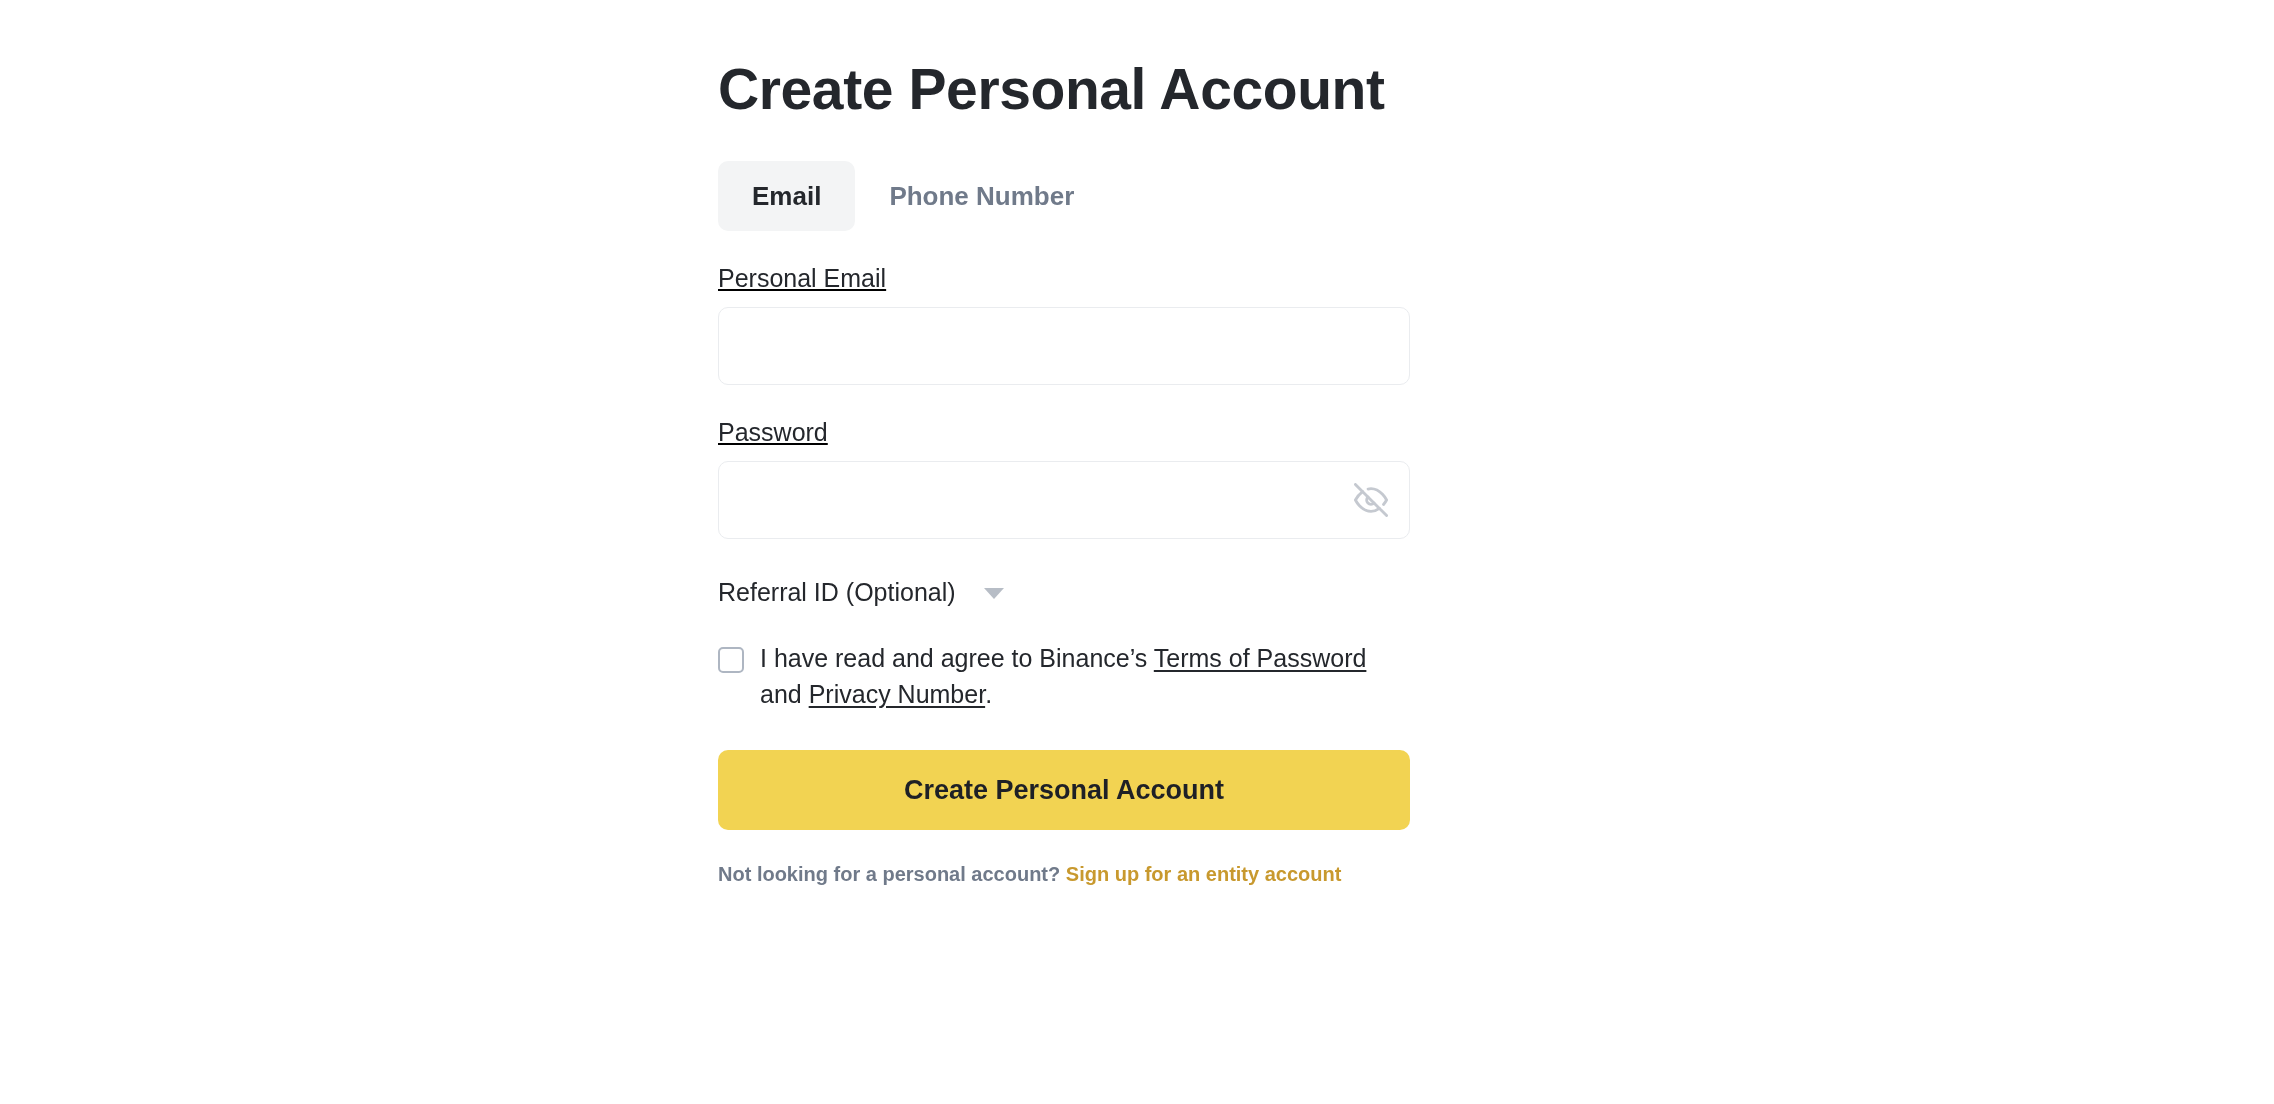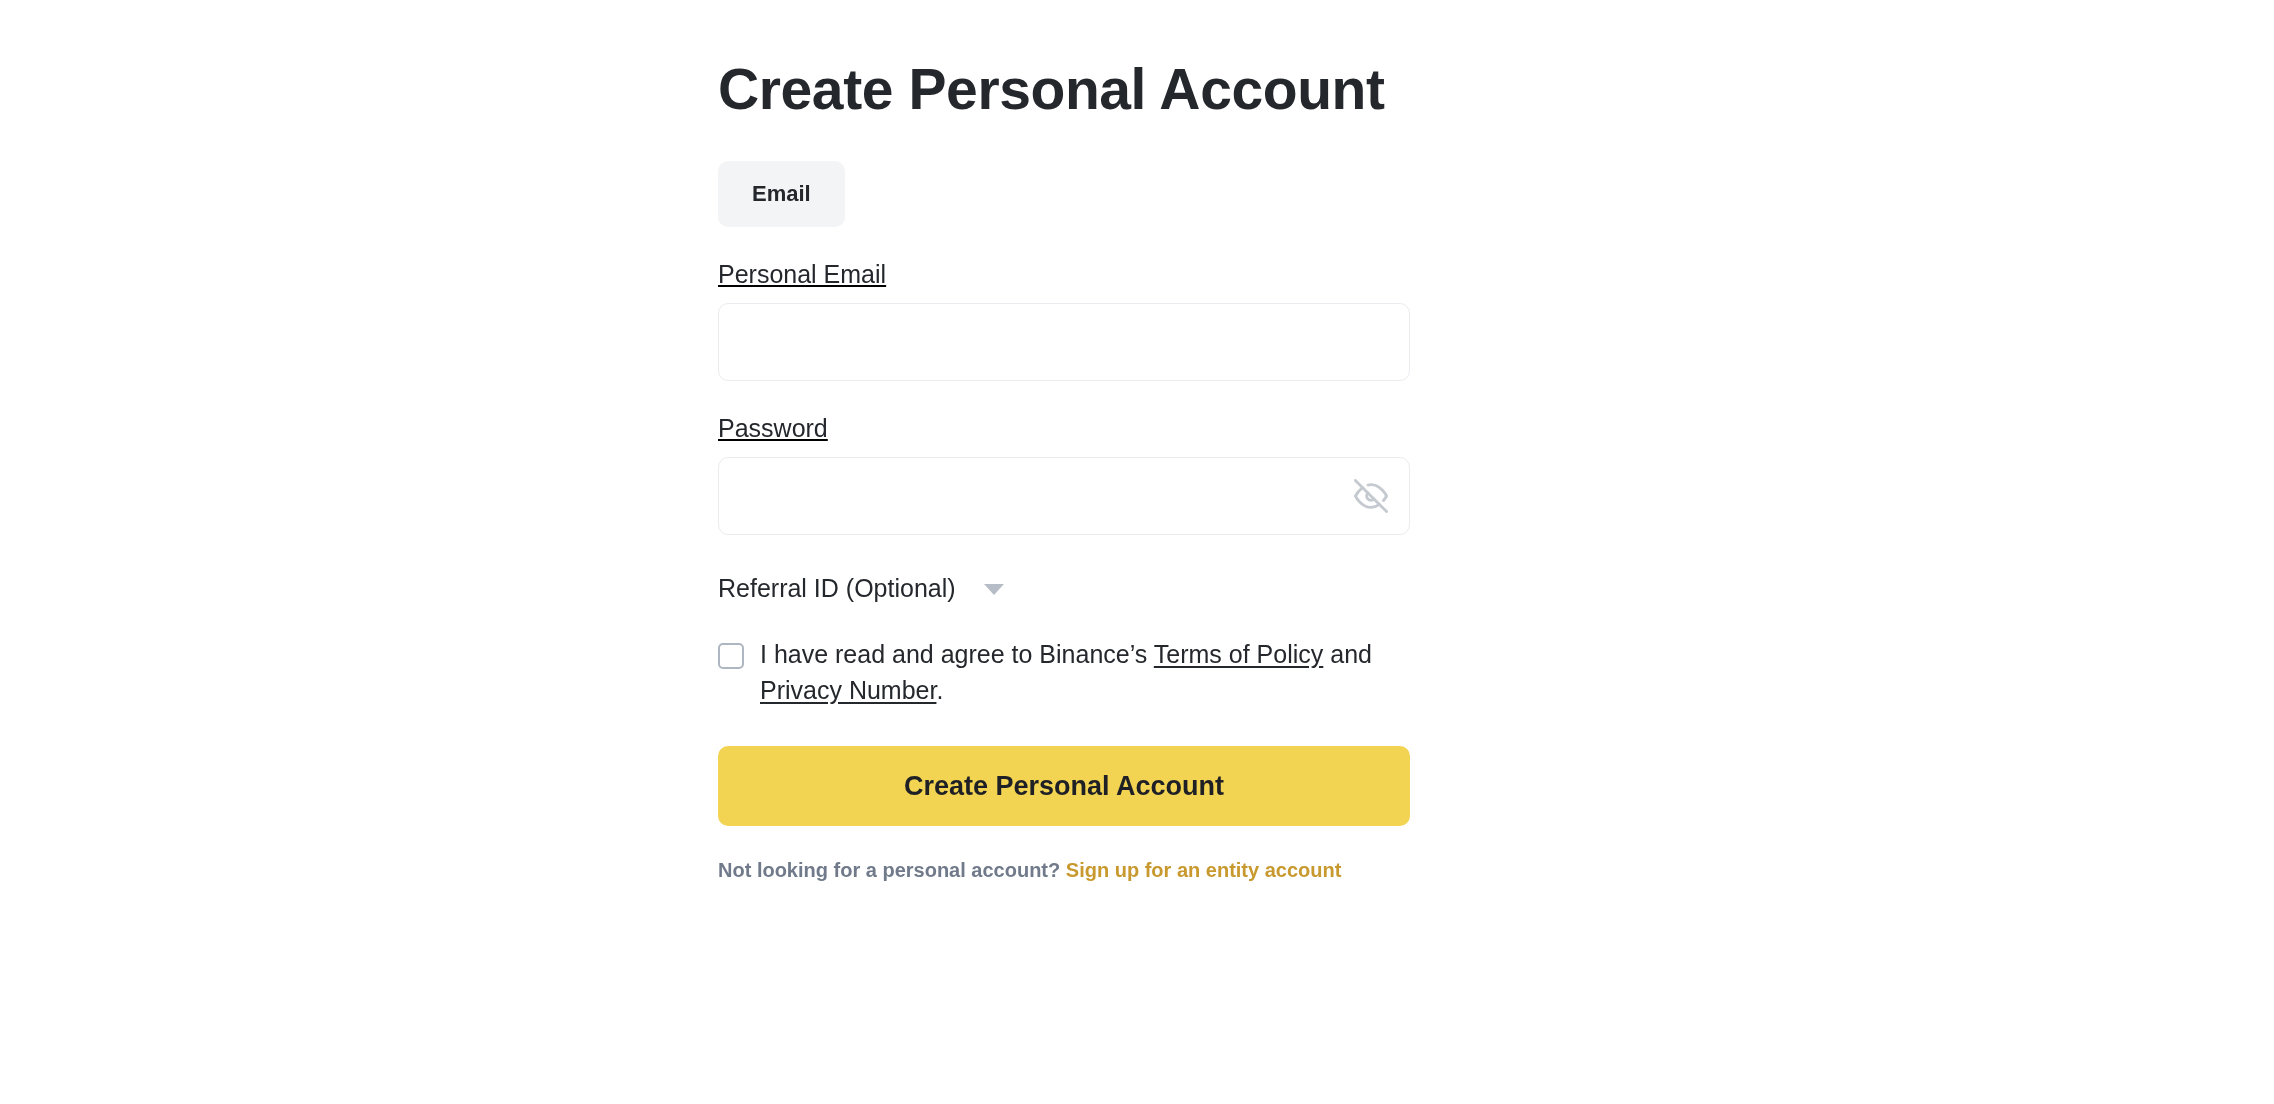--- a/index.html
+++ b/index.html
@@ -44,21 +44,21 @@
   }
 
   
   .tabs {
     display: flex;
     align-items: center;
     margin-top: 38px;
     gap: 0px;
   }
   .tab {
-    font-size: 22px;
+    font-size: 26px;
     font-weight: 700;
     line-height: 1;
     padding: 22px 34px;
     border-radius: 10px;
     border: none;
     background: transparent;
     color: #707a8a;
     cursor: pointer;
     font-family: inherit;
     white-space: nowrap;
@@ -205,20 +205,21 @@
 </head>
 <body>
 
 <div class="page">
   <div class="form-column">
 
     <h1 class="page-title">Create Personal Account</h1>
 
     <div class="tabs">
       <button class="tab active">Email</button>
+      <button class="tab">Phone Number</button>
     </div>
 
     <div class="field">
       <div class="field-label">Personal Email</div>
       <div class="input-wrap">
         <input class="text-input" type="text" placeholder="" style="">
       </div>
     </div>
 
     <div class="field">
@@ -237,21 +238,21 @@
     </div>
 
     <div class="referral-row">
       <span class="referral-label">Referral ID (Optional)</span>
       <span class="caret"></span>
     </div>
 
     <div class="terms-row">
       <button class="checkbox"></button>
       <div class="terms-text">
-        <span>I have read and agree to Binance’s </span><a href="#">Terms of Policy</a><span> and </span><a href="#">Privacy Number</a><span>.</span>
+        <span>I have read and agree to Binance’s </span><a href="#">Terms of Password</a><span> and </span><a href="#">Privacy Number</a><span>.</span>
       </div>
     </div>
 
     <button class="primary-button">Create Personal Account</button>
 
     <div class="footer-prompt">
       <span>Not looking for a personal account? </span><a href="#">Sign up for an entity account</a>
     </div>
 
   </div>

